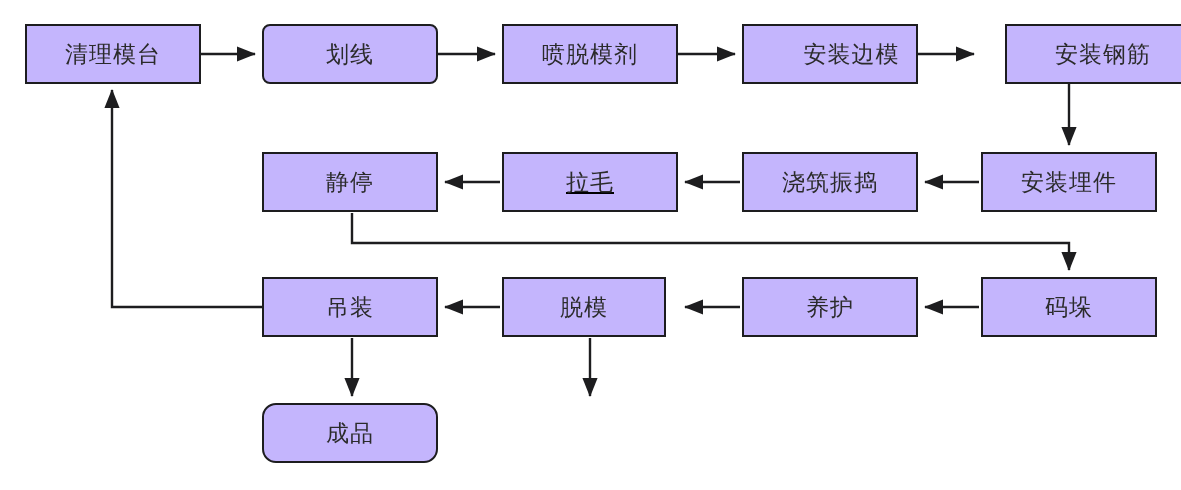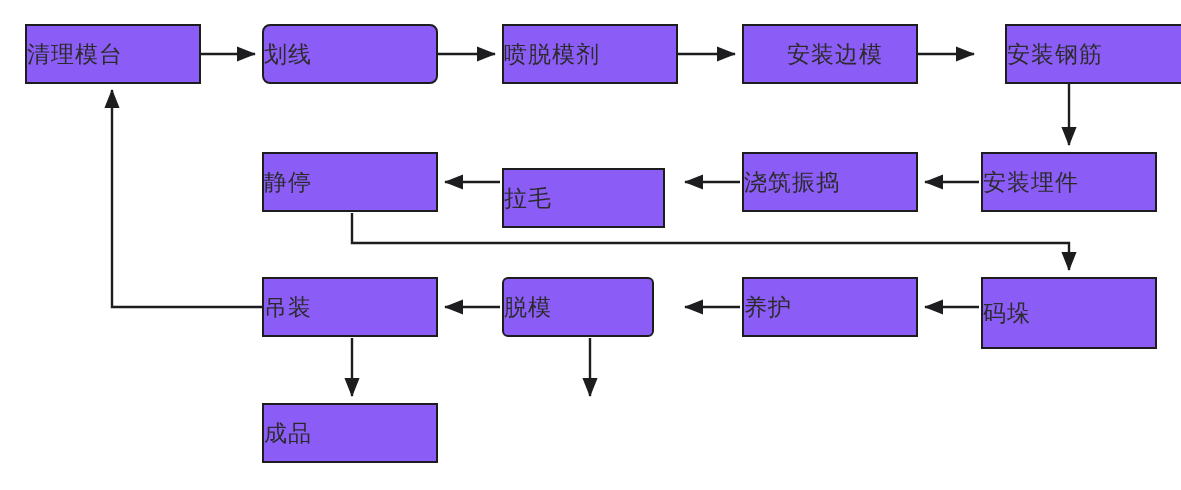--- a/index.html
+++ b/index.html
@@ -21,23 +21,24 @@
     position: absolute;
     left: 0;
     top: 0;
     width: 1181px;
     height: 490px;
   }
   .node {
     position: absolute;
     box-sizing: border-box;
     border: 2.4px solid #1d1d1f;
-    background: #8b5cf6;
+    background: #c4b5fd;
     display: flex;
     align-items: center;
+    justify-content: center;
     z-index: 2;
   }
   .node-label {
     font-size: 23px;
     line-height: 1;
     color: #2b2b2b;
     letter-spacing: 1px;
     white-space: nowrap;
     font-family: "DejaVu Sans", "Liberation Sans", sans-serif;
   }
@@ -94,37 +95,37 @@
   <div class="node" style="left:981px; top:24px; width:196px; height:60px;margin-left:24px;">
     <span class="node-label">安装钢筋</span>
   </div>
 
   <div class="node" style="left:981px; top:152px; width:176px; height:60px;">
     <span class="node-label">安装埋件</span>
   </div>
   <div class="node" style="left:742px; top:152px; width:176px; height:60px;">
     <span class="node-label">浇筑振捣</span>
   </div>
-  <div class="node" style="left:502px; top:168px; width:163px; height:60px;">
+  <div class="node" style="left:502px; top:152px; width:176px; height:60px;text-decoration:underline;">
     <span class="node-label">拉毛</span>
   </div>
   <div class="node" style="left:262px; top:152px; width:176px; height:60px;">
     <span class="node-label">静停</span>
   </div>
 
-  <div class="node" style="left:981px; top:277px; width:176px; height:72px;">
+  <div class="node" style="left:981px; top:277px; width:176px; height:60px;">
     <span class="node-label">码垛</span>
   </div>
   <div class="node" style="left:742px; top:277px; width:176px; height:60px;">
     <span class="node-label">养护</span>
   </div>
-  <div class="node" style="left:502px; top:277px; width:152px; height:60px;border-radius:6px;">
+  <div class="node" style="left:502px; top:277px; width:164px; height:60px;">
     <span class="node-label">脱模</span>
   </div>
   <div class="node" style="left:262px; top:277px; width:176px; height:60px;">
     <span class="node-label">吊装</span>
   </div>
 
-  <div class="node" style="left:262px; top:403px; width:176px; height:60px;">
+  <div class="node" style="left:262px; top:403px; width:176px; height:60px;border-radius:14px;">
     <span class="node-label">成品</span>
   </div>
 
 </div>
 
 </body></html>

